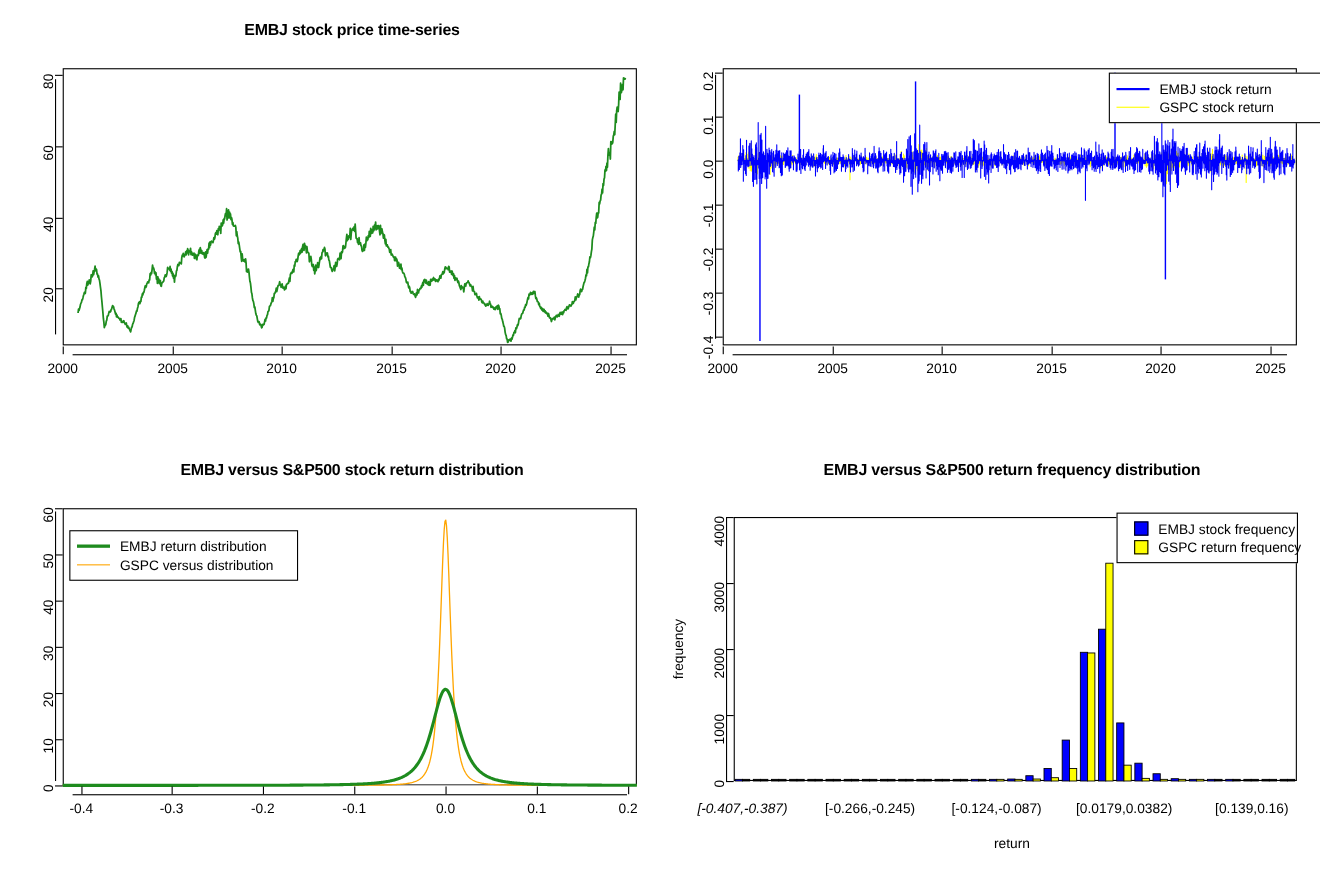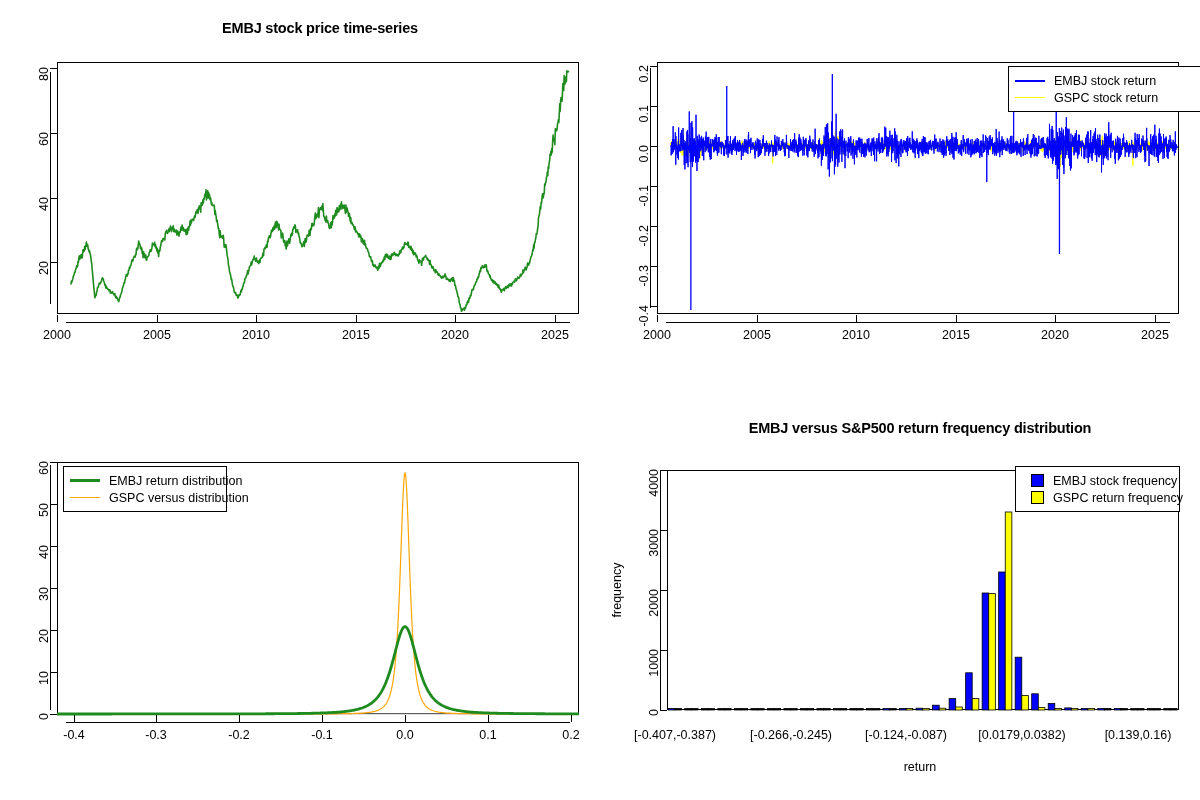--- a/index.html
+++ b/index.html
@@ -114,20 +114,21 @@
       <div class="axisline" style="left: 50px; top: 306px; width: 7px; height: 1px;"></div>
       <div class="axisline" style="left: 57px; top: 315px; width: 1px; height: 7px;"></div>
       <div class="axisline" style="left: 157px; top: 315px; width: 1px; height: 7px;"></div>
       <div class="axisline" style="left: 256px; top: 315px; width: 1px; height: 7px;"></div>
       <div class="axisline" style="left: 356px; top: 315px; width: 1px; height: 7px;"></div>
       <div class="axisline" style="left: 455px; top: 315px; width: 1px; height: 7px;"></div>
       <div class="axisline" style="left: 555px; top: 315px; width: 1px; height: 7px;"></div>
     </div>
 
   <div class="panel">
+    <div class="ptitle">EMBJ versus S&amp;P500 stock return distribution</div>
 
     <div class="plotbox" style="left:57px;top:62px;width:522px;height:252px;"></div>
     <svg class="svgwrap" id="svg-density" width="600" height="400">
         <line x1="57" y1="314" x2="579" y2="314" stroke="#BDBDBD" stroke-width="1"></line>
         <polyline points="57.00,314.00 57.69,314.00 58.37,314.00 59.06,314.00 59.75,314.00 60.43,314.00 61.12,314.00 61.81,314.00 62.49,314.00 63.18,314.00 63.87,314.00 64.56,314.00 65.24,314.00 65.93,314.00 66.62,314.00 67.30,314.00 67.99,314.00 68.68,314.00 69.36,314.00 70.05,314.00 70.74,314.00 71.42,314.00 72.11,314.00 72.80,314.00 73.48,314.00 74.17,314.00 74.86,314.00 75.54,314.00 76.23,314.00 76.92,314.00 77.61,314.00 78.29,314.00 78.98,314.00 79.67,314.00 80.35,314.00 81.04,314.00 81.73,314.00 82.41,314.00 83.10,314.00 83.79,314.00 84.47,314.00 85.16,314.00 85.85,314.00 86.53,314.00 87.22,314.00 87.91,314.00 88.59,314.00 89.28,314.00 89.97,314.00 90.66,314.00 91.34,314.00 92.03,314.00 92.72,314.00 93.40,314.00 94.09,314.00 94.78,314.00 95.46,314.00 96.15,314.00 96.84,314.00 97.52,314.00 98.21,314.00 98.90,314.00 99.58,314.00 100.27,314.00 100.96,314.00 101.64,314.00 102.33,314.00 103.02,314.00 103.71,314.00 104.39,314.00 105.08,314.00 105.77,314.00 106.45,314.00 107.14,314.00 107.83,314.00 108.51,314.00 109.20,314.00 109.89,314.00 110.57,314.00 111.26,314.00 111.95,314.00 112.63,314.00 113.32,314.00 114.01,314.00 114.69,314.00 115.38,314.00 116.07,314.00 116.76,314.00 117.44,314.00 118.13,314.00 118.82,314.00 119.50,314.00 120.19,314.00 120.88,314.00 121.56,314.00 122.25,314.00 122.94,314.00 123.62,314.00 124.31,314.00 125.00,314.00 125.68,314.00 126.37,314.00 127.06,314.00 127.74,314.00 128.43,314.00 129.12,314.00 129.81,314.00 130.49,314.00 131.18,314.00 131.87,314.00 132.55,314.00 133.24,314.00 133.93,314.00 134.61,314.00 135.30,314.00 135.99,314.00 136.67,314.00 137.36,314.00 138.05,314.00 138.73,314.00 139.42,314.00 140.11,314.00 140.79,314.00 141.48,314.00 142.17,314.00 142.86,314.00 143.54,314.00 144.23,314.00 144.92,314.00 145.60,314.00 146.29,314.00 146.98,314.00 147.66,314.00 148.35,314.00 149.04,314.00 149.72,314.00 150.41,314.00 151.10,314.00 151.78,314.00 152.47,314.00 153.16,314.00 153.84,314.00 154.53,314.00 155.22,314.00 155.91,314.00 156.59,314.00 157.28,314.00 157.97,314.00 158.65,314.00 159.34,314.00 160.03,314.00 160.71,314.00 161.40,314.00 162.09,314.00 162.77,314.00 163.46,314.00 164.15,314.00 164.83,314.00 165.52,314.00 166.21,314.00 166.89,314.00 167.58,314.00 168.27,314.00 168.96,314.00 169.64,314.00 170.33,314.00 171.02,314.00 171.70,314.00 172.39,314.00 173.08,314.00 173.76,314.00 174.45,314.00 175.14,314.00 175.82,314.00 176.51,314.00 177.20,314.00 177.88,314.00 178.57,314.00 179.26,314.00 179.94,314.00 180.63,314.00 181.32,314.00 182.01,314.00 182.69,314.00 183.38,314.00 184.07,313.99 184.75,313.99 185.44,313.99 186.13,313.99 186.81,313.99 187.50,313.99 188.19,313.99 188.87,313.99 189.56,313.99 190.25,313.99 190.93,313.99 191.62,313.99 192.31,313.99 192.99,313.99 193.68,313.99 194.37,313.99 195.06,313.99 195.74,313.99 196.43,313.99 197.12,313.99 197.80,313.99 198.49,313.99 199.18,313.99 199.86,313.99 200.55,313.99 201.24,313.99 201.92,313.99 202.61,313.99 203.30,313.99 203.98,313.99 204.67,313.99 205.36,313.99 206.04,313.99 206.73,313.99 207.42,313.99 208.11,313.99 208.79,313.99 209.48,313.99 210.17,313.99 210.85,313.99 211.54,313.99 212.23,313.99 212.91,313.99 213.60,313.99 214.29,313.99 214.97,313.99 215.66,313.99 216.35,313.99 217.03,313.99 217.72,313.99 218.41,313.99 219.09,313.99 219.78,313.99 220.47,313.99 221.16,313.99 221.84,313.99 222.53,313.99 223.22,313.99 223.90,313.99 224.59,313.99 225.28,313.99 225.96,313.99 226.65,313.99 227.34,313.99 228.02,313.99 228.71,313.99 229.40,313.99 230.08,313.99 230.77,313.99 231.46,313.99 232.14,313.99 232.83,313.99 233.52,313.99 234.21,313.99 234.89,313.99 235.58,313.99 236.27,313.99 236.95,313.99 237.64,313.99 238.33,313.99 239.01,313.99 239.70,313.99 240.39,313.99 241.07,313.99 241.76,313.99 242.45,313.99 243.13,313.99 243.82,313.99 244.51,313.99 245.19,313.99 245.88,313.99 246.57,313.99 247.26,313.99 247.94,313.99 248.63,313.98 249.32,313.98 250.00,313.98 250.69,313.98 251.38,313.98 252.06,313.98 252.75,313.98 253.44,313.98 254.12,313.98 254.81,313.98 255.50,313.98 256.18,313.98 256.87,313.98 257.56,313.98 258.24,313.98 258.93,313.98 259.62,313.98 260.31,313.98 260.99,313.98 261.68,313.98 262.37,313.98 263.05,313.98 263.74,313.98 264.43,313.98 265.11,313.98 265.80,313.98 266.49,313.98 267.17,313.98 267.86,313.98 268.55,313.98 269.23,313.98 269.92,313.98 270.61,313.98 271.29,313.97 271.98,313.97 272.67,313.97 273.36,313.97 274.04,313.97 274.73,313.97 275.42,313.97 276.10,313.97 276.79,313.97 277.48,313.97 278.16,313.97 278.85,313.97 279.54,313.97 280.22,313.97 280.91,313.97 281.60,313.97 282.28,313.97 282.97,313.97 283.66,313.97 284.34,313.97 285.03,313.96 285.72,313.96 286.41,313.96 287.09,313.96 287.78,313.96 288.47,313.96 289.15,313.96 289.84,313.96 290.53,313.96 291.21,313.96 291.90,313.96 292.59,313.96 293.27,313.96 293.96,313.95 294.65,313.95 295.33,313.95 296.02,313.95 296.71,313.95 297.39,313.95 298.08,313.95 298.77,313.95 299.46,313.95 300.14,313.95 300.83,313.94 301.52,313.94 302.20,313.94 302.89,313.94 303.58,313.94 304.26,313.94 304.95,313.94 305.64,313.94 306.32,313.93 307.01,313.93 307.70,313.93 308.38,313.93 309.07,313.93 309.76,313.93 310.44,313.92 311.13,313.92 311.82,313.92 312.51,313.92 313.19,313.92 313.88,313.91 314.57,313.91 315.25,313.91 315.94,313.91 316.63,313.91 317.31,313.90 318.00,313.90 318.69,313.90 319.37,313.90 320.06,313.89 320.75,313.89 321.43,313.89 322.12,313.89 322.81,313.88 323.49,313.88 324.18,313.88 324.87,313.87 325.56,313.87 326.24,313.86 326.93,313.86 327.62,313.86 328.30,313.85 328.99,313.85 329.68,313.84 330.36,313.84 331.05,313.84 331.74,313.83 332.42,313.83 333.11,313.82 333.80,313.81 334.48,313.81 335.17,313.80 335.86,313.80 336.54,313.79 337.23,313.78 337.92,313.78 338.61,313.77 339.29,313.76 339.98,313.75 340.67,313.74 341.35,313.74 342.04,313.73 342.73,313.72 343.41,313.71 344.10,313.70 344.79,313.68 345.47,313.67 346.16,313.66 346.85,313.65 347.53,313.63 348.22,313.62 348.91,313.61 349.59,313.59 350.28,313.57 350.97,313.56 351.66,313.54 352.34,313.52 353.03,313.50 353.72,313.48 354.40,313.46 355.09,313.43 355.78,313.41 356.46,313.38 357.15,313.35 357.84,313.32 358.52,313.29 359.21,313.26 359.90,313.22 360.58,313.18 361.27,313.14 361.96,313.10 362.64,313.05 363.33,313.00 364.02,312.95 364.71,312.89 365.39,312.83 366.08,312.77 366.77,312.70 367.45,312.62 368.14,312.54 368.83,312.46 369.51,312.36 370.20,312.26 370.89,312.16 371.57,312.04 372.26,311.91 372.95,311.77 373.63,311.62 374.32,311.46 375.01,311.28 375.69,311.08 376.38,310.86 377.07,310.63 377.76,310.37 378.44,310.09 379.13,309.77 379.82,309.42 380.50,309.04 381.19,308.61 381.88,308.13 382.56,307.60 383.25,307.00 383.94,306.34 384.62,305.59 385.31,304.74 386.00,303.78 386.68,302.70 387.37,301.46 388.06,300.06 388.74,298.44 389.43,296.59 390.12,294.46 390.81,292.00 391.49,289.15 392.18,285.84 392.87,281.99 393.55,277.49 394.24,272.23 394.93,266.08 395.61,258.88 396.30,250.46 396.99,240.65 397.67,229.28 398.36,216.19 399.05,201.32 399.73,184.69 400.42,166.54 401.11,147.34 401.79,127.92 402.48,109.41 403.17,93.26 403.86,80.97 404.54,73.89 405.23,72.85 405.92,77.98 406.60,88.66 407.29,103.69 407.98,121.58 408.66,140.85 409.35,160.22 410.04,178.79 410.72,195.96 411.41,211.43 412.10,225.11 412.78,237.04 413.47,247.35 414.16,256.22 414.84,263.80 415.53,270.29 416.22,275.83 416.91,280.57 417.59,284.62 418.28,288.11 418.97,291.10 419.65,293.68 420.34,295.92 421.03,297.86 421.71,299.54 422.40,301.02 423.09,302.30 423.77,303.44 424.46,304.43 425.15,305.32 425.83,306.10 426.52,306.79 427.21,307.41 427.89,307.96 428.58,308.46 429.27,308.90 429.96,309.30 430.64,309.66 431.33,309.98 432.02,310.28 432.70,310.55 433.39,310.79 434.08,311.01 434.76,311.21 435.45,311.40 436.14,311.57 436.82,311.72 437.51,311.86 438.20,312.00 438.88,312.12 439.57,312.23 440.26,312.33 440.94,312.43 441.63,312.52 442.32,312.60 443.01,312.67 443.69,312.75 444.38,312.81 445.07,312.87 445.75,312.93 446.44,312.99 447.13,313.04 447.81,313.08 448.50,313.13 449.19,313.17 449.87,313.21 450.56,313.24 451.25,313.28 451.93,313.31 452.62,313.34 453.31,313.37 453.99,313.40 454.68,313.42 455.37,313.45 456.06,313.47 456.74,313.49 457.43,313.51 458.12,313.53 458.80,313.55 459.49,313.57 460.18,313.58 460.86,313.60 461.55,313.62 462.24,313.63 462.92,313.64 463.61,313.66 464.30,313.67 464.98,313.68 465.67,313.69 466.36,313.70 467.04,313.71 467.73,313.72 468.42,313.73 469.11,313.74 469.79,313.75 470.48,313.76 471.17,313.77 471.85,313.77 472.54,313.78 473.23,313.79 473.91,313.79 474.60,313.80 475.29,313.81 475.97,313.81 476.66,313.82 477.35,313.82 478.03,313.83 478.72,313.83 479.41,313.84 480.09,313.84 480.78,313.85 481.47,313.85 482.16,313.86 482.84,313.86 483.53,313.86 484.22,313.87 484.90,313.87 485.59,313.87 486.28,313.88 486.96,313.88 487.65,313.88 488.34,313.89 489.02,313.89 489.71,313.89 490.40,313.90 491.08,313.90 491.77,313.90 492.46,313.90 493.14,313.91 493.83,313.91 494.52,313.91 495.21,313.91 495.89,313.91 496.58,313.92 497.27,313.92 497.95,313.92 498.64,313.92 499.33,313.92 500.01,313.93 500.70,313.93 501.39,313.93 502.07,313.93 502.76,313.93 503.45,313.93 504.13,313.93 504.82,313.94 505.51,313.94 506.19,313.94 506.88,313.94 507.57,313.94 508.26,313.94 508.94,313.94 509.63,313.95 510.32,313.95 511.00,313.95 511.69,313.95 512.38,313.95 513.06,313.95 513.75,313.95 514.44,313.95 515.12,313.95 515.81,313.95 516.50,313.96 517.18,313.96 517.87,313.96 518.56,313.96 519.24,313.96 519.93,313.96 520.62,313.96 521.31,313.96 521.99,313.96 522.68,313.96 523.37,313.96 524.05,313.96 524.74,313.96 525.43,313.97 526.11,313.97 526.80,313.97 527.49,313.97 528.17,313.97 528.86,313.97 529.55,313.97 530.23,313.97 530.92,313.97 531.61,313.97 532.29,313.97 532.98,313.97 533.67,313.97 534.36,313.97 535.04,313.97 535.73,313.97 536.42,313.97 537.10,313.97 537.79,313.97 538.48,313.97 539.16,313.98 539.85,313.98 540.54,313.98 541.22,313.98 541.91,313.98 542.60,313.98 543.28,313.98 543.97,313.98 544.66,313.98 545.34,313.98 546.03,313.98 546.72,313.98 547.41,313.98 548.09,313.98 548.78,313.98 549.47,313.98 550.15,313.98 550.84,313.98 551.53,313.98 552.21,313.98 552.90,313.98 553.59,313.98 554.27,313.98 554.96,313.98 555.65,313.98 556.33,313.98 557.02,313.98 557.71,313.98 558.39,313.98 559.08,313.98 559.77,313.98 560.46,313.98 561.14,313.98 561.83,313.98 562.52,313.99 563.20,313.99 563.89,313.99 564.58,313.99 565.26,313.99 565.95,313.99 566.64,313.99 567.32,313.99 568.01,313.99 568.70,313.99 569.38,313.99 570.07,313.99 570.76,313.99 571.44,313.99 572.13,313.99 572.82,313.99 573.51,313.99 574.19,313.99 574.88,313.99 575.57,313.99 576.25,313.99 576.94,313.99 577.63,313.99 578.31,313.99 579.00,313.99" fill="none" stroke="#FFA500" stroke-width="1.2" stroke-linejoin="round"></polyline>
         <polyline points="57.00,313.99 57.69,313.98 58.37,313.98 59.06,313.98 59.75,313.98 60.43,313.98 61.12,313.98 61.81,313.98 62.49,313.98 63.18,313.98 63.87,313.98 64.56,313.98 65.24,313.98 65.93,313.98 66.62,313.98 67.30,313.98 67.99,313.98 68.68,313.98 69.36,313.98 70.05,313.98 70.74,313.98 71.42,313.98 72.11,313.98 72.80,313.98 73.48,313.98 74.17,313.98 74.86,313.98 75.54,313.98 76.23,313.98 76.92,313.98 77.61,313.98 78.29,313.98 78.98,313.98 79.67,313.98 80.35,313.98 81.04,313.98 81.73,313.98 82.41,313.98 83.10,313.98 83.79,313.98 84.47,313.98 85.16,313.98 85.85,313.98 86.53,313.98 87.22,313.98 87.91,313.98 88.59,313.98 89.28,313.98 89.97,313.98 90.66,313.98 91.34,313.98 92.03,313.98 92.72,313.98 93.40,313.98 94.09,313.98 94.78,313.98 95.46,313.98 96.15,313.98 96.84,313.98 97.52,313.98 98.21,313.98 98.90,313.98 99.58,313.98 100.27,313.98 100.96,313.98 101.64,313.98 102.33,313.98 103.02,313.98 103.71,313.98 104.39,313.98 105.08,313.98 105.77,313.98 106.45,313.98 107.14,313.98 107.83,313.98 108.51,313.98 109.20,313.98 109.89,313.98 110.57,313.98 111.26,313.98 111.95,313.98 112.63,313.97 113.32,313.97 114.01,313.97 114.69,313.97 115.38,313.97 116.07,313.97 116.76,313.97 117.44,313.97 118.13,313.97 118.82,313.97 119.50,313.97 120.19,313.97 120.88,313.97 121.56,313.97 122.25,313.97 122.94,313.97 123.62,313.97 124.31,313.97 125.00,313.97 125.68,313.97 126.37,313.97 127.06,313.97 127.74,313.97 128.43,313.97 129.12,313.97 129.81,313.97 130.49,313.97 131.18,313.97 131.87,313.97 132.55,313.97 133.24,313.97 133.93,313.97 134.61,313.97 135.30,313.97 135.99,313.97 136.67,313.97 137.36,313.97 138.05,313.97 138.73,313.97 139.42,313.97 140.11,313.97 140.79,313.97 141.48,313.97 142.17,313.97 142.86,313.97 143.54,313.96 144.23,313.96 144.92,313.96 145.60,313.96 146.29,313.96 146.98,313.96 147.66,313.96 148.35,313.96 149.04,313.96 149.72,313.96 150.41,313.96 151.10,313.96 151.78,313.96 152.47,313.96 153.16,313.96 153.84,313.96 154.53,313.96 155.22,313.96 155.91,313.96 156.59,313.96 157.28,313.96 157.97,313.96 158.65,313.96 159.34,313.96 160.03,313.96 160.71,313.96 161.40,313.96 162.09,313.96 162.77,313.96 163.46,313.96 164.15,313.96 164.83,313.95 165.52,313.95 166.21,313.95 166.89,313.95 167.58,313.95 168.27,313.95 168.96,313.95 169.64,313.95 170.33,313.95 171.02,313.95 171.70,313.95 172.39,313.95 173.08,313.95 173.76,313.95 174.45,313.95 175.14,313.95 175.82,313.95 176.51,313.95 177.20,313.95 177.88,313.95 178.57,313.95 179.26,313.95 179.94,313.95 180.63,313.94 181.32,313.94 182.01,313.94 182.69,313.94 183.38,313.94 184.07,313.94 184.75,313.94 185.44,313.94 186.13,313.94 186.81,313.94 187.50,313.94 188.19,313.94 188.87,313.94 189.56,313.94 190.25,313.94 190.93,313.94 191.62,313.94 192.31,313.94 192.99,313.93 193.68,313.93 194.37,313.93 195.06,313.93 195.74,313.93 196.43,313.93 197.12,313.93 197.80,313.93 198.49,313.93 199.18,313.93 199.86,313.93 200.55,313.93 201.24,313.93 201.92,313.93 202.61,313.92 203.30,313.92 203.98,313.92 204.67,313.92 205.36,313.92 206.04,313.92 206.73,313.92 207.42,313.92 208.11,313.92 208.79,313.92 209.48,313.92 210.17,313.92 210.85,313.91 211.54,313.91 212.23,313.91 212.91,313.91 213.60,313.91 214.29,313.91 214.97,313.91 215.66,313.91 216.35,313.91 217.03,313.91 217.72,313.91 218.41,313.90 219.09,313.90 219.78,313.90 220.47,313.90 221.16,313.90 221.84,313.90 222.53,313.90 223.22,313.90 223.90,313.90 224.59,313.89 225.28,313.89 225.96,313.89 226.65,313.89 227.34,313.89 228.02,313.89 228.71,313.89 229.40,313.89 230.08,313.88 230.77,313.88 231.46,313.88 232.14,313.88 232.83,313.88 233.52,313.88 234.21,313.88 234.89,313.87 235.58,313.87 236.27,313.87 236.95,313.87 237.64,313.87 238.33,313.87 239.01,313.86 239.70,313.86 240.39,313.86 241.07,313.86 241.76,313.86 242.45,313.86 243.13,313.85 243.82,313.85 244.51,313.85 245.19,313.85 245.88,313.85 246.57,313.84 247.26,313.84 247.94,313.84 248.63,313.84 249.32,313.84 250.00,313.83 250.69,313.83 251.38,313.83 252.06,313.83 252.75,313.83 253.44,313.82 254.12,313.82 254.81,313.82 255.50,313.82 256.18,313.81 256.87,313.81 257.56,313.81 258.24,313.81 258.93,313.80 259.62,313.80 260.31,313.80 260.99,313.79 261.68,313.79 262.37,313.79 263.05,313.79 263.74,313.78 264.43,313.78 265.11,313.78 265.80,313.77 266.49,313.77 267.17,313.77 267.86,313.76 268.55,313.76 269.23,313.76 269.92,313.75 270.61,313.75 271.29,313.74 271.98,313.74 272.67,313.74 273.36,313.73 274.04,313.73 274.73,313.72 275.42,313.72 276.10,313.71 276.79,313.71 277.48,313.71 278.16,313.70 278.85,313.70 279.54,313.69 280.22,313.69 280.91,313.68 281.60,313.68 282.28,313.67 282.97,313.67 283.66,313.66 284.34,313.65 285.03,313.65 285.72,313.64 286.41,313.64 287.09,313.63 287.78,313.62 288.47,313.62 289.15,313.61 289.84,313.60 290.53,313.60 291.21,313.59 291.90,313.58 292.59,313.57 293.27,313.57 293.96,313.56 294.65,313.55 295.33,313.54 296.02,313.53 296.71,313.53 297.39,313.52 298.08,313.51 298.77,313.50 299.46,313.49 300.14,313.48 300.83,313.47 301.52,313.46 302.20,313.45 302.89,313.44 303.58,313.43 304.26,313.41 304.95,313.40 305.64,313.39 306.32,313.38 307.01,313.37 307.70,313.35 308.38,313.34 309.07,313.33 309.76,313.31 310.44,313.30 311.13,313.28 311.82,313.27 312.51,313.25 313.19,313.24 313.88,313.22 314.57,313.20 315.25,313.18 315.94,313.17 316.63,313.15 317.31,313.13 318.00,313.11 318.69,313.09 319.37,313.07 320.06,313.04 320.75,313.02 321.43,313.00 322.12,312.98 322.81,312.95 323.49,312.93 324.18,312.90 324.87,312.87 325.56,312.84 326.24,312.82 326.93,312.79 327.62,312.76 328.30,312.72 328.99,312.69 329.68,312.66 330.36,312.62 331.05,312.59 331.74,312.55 332.42,312.51 333.11,312.47 333.80,312.43 334.48,312.38 335.17,312.34 335.86,312.29 336.54,312.25 337.23,312.20 337.92,312.14 338.61,312.09 339.29,312.04 339.98,311.98 340.67,311.92 341.35,311.85 342.04,311.79 342.73,311.72 343.41,311.65 344.10,311.58 344.79,311.50 345.47,311.42 346.16,311.34 346.85,311.26 347.53,311.17 348.22,311.07 348.91,310.98 349.59,310.88 350.28,310.77 350.97,310.66 351.66,310.54 352.34,310.42 353.03,310.30 353.72,310.16 354.40,310.03 355.09,309.88 355.78,309.73 356.46,309.57 357.15,309.41 357.84,309.23 358.52,309.05 359.21,308.86 359.90,308.66 360.58,308.45 361.27,308.22 361.96,307.99 362.64,307.74 363.33,307.49 364.02,307.21 364.71,306.93 365.39,306.63 366.08,306.31 366.77,305.97 367.45,305.62 368.14,305.24 368.83,304.85 369.51,304.43 370.20,303.99 370.89,303.53 371.57,303.03 372.26,302.51 372.95,301.96 373.63,301.38 374.32,300.76 375.01,300.10 375.69,299.41 376.38,298.67 377.07,297.89 377.76,297.07 378.44,296.19 379.13,295.26 379.82,294.27 380.50,293.23 381.19,292.12 381.88,290.94 382.56,289.70 383.25,288.38 383.94,286.99 384.62,285.51 385.31,283.95 386.00,282.31 386.68,280.58 387.37,278.75 388.06,276.83 388.74,274.82 389.43,272.72 390.12,270.53 390.81,268.24 391.49,265.88 392.18,263.43 392.87,260.91 393.55,258.34 394.24,255.72 394.93,253.07 395.61,250.40 396.30,247.75 396.99,245.13 397.67,242.57 398.36,240.09 399.05,237.74 399.73,235.53 400.42,233.51 401.11,231.69 401.79,230.12 402.48,228.82 403.17,227.80 403.86,227.10 404.54,226.71 405.23,226.66 405.92,226.93 406.60,227.53 407.29,228.45 407.98,229.66 408.66,231.14 409.35,232.88 410.04,234.83 410.72,236.98 411.41,239.29 412.10,241.73 412.78,244.27 413.47,246.87 414.16,249.52 414.84,252.18 415.53,254.84 416.22,257.47 416.91,260.06 417.59,262.60 418.28,265.07 418.97,267.46 419.65,269.78 420.34,272.00 421.03,274.13 421.71,276.17 422.40,278.12 423.09,279.98 423.77,281.74 424.46,283.41 425.15,285.00 425.83,286.50 426.52,287.92 427.21,289.27 427.89,290.54 428.58,291.73 429.27,292.86 429.96,293.93 430.64,294.94 431.33,295.89 432.02,296.78 432.70,297.62 433.39,298.42 434.08,299.17 434.76,299.88 435.45,300.55 436.14,301.18 436.82,301.77 437.51,302.33 438.20,302.86 438.88,303.37 439.57,303.84 440.26,304.29 440.94,304.71 441.63,305.12 442.32,305.50 443.01,305.86 443.69,306.20 444.38,306.52 445.07,306.83 445.75,307.12 446.44,307.40 447.13,307.66 447.81,307.91 448.50,308.15 449.19,308.37 449.87,308.59 450.56,308.79 451.25,308.99 451.93,309.17 452.62,309.35 453.31,309.52 453.99,309.68 454.68,309.83 455.37,309.98 456.06,310.12 456.74,310.25 457.43,310.38 458.12,310.50 458.80,310.62 459.49,310.73 460.18,310.84 460.86,310.94 461.55,311.04 462.24,311.14 462.92,311.23 463.61,311.31 464.30,311.40 464.98,311.48 465.67,311.55 466.36,311.63 467.04,311.70 467.73,311.77 468.42,311.83 469.11,311.90 469.79,311.96 470.48,312.02 471.17,312.07 471.85,312.13 472.54,312.18 473.23,312.23 473.91,312.28 474.60,312.32 475.29,312.37 475.97,312.41 476.66,312.46 477.35,312.50 478.03,312.54 478.72,312.57 479.41,312.61 480.09,312.65 480.78,312.68 481.47,312.71 482.16,312.75 482.84,312.78 483.53,312.81 484.22,312.84 484.90,312.86 485.59,312.89 486.28,312.92 486.96,312.94 487.65,312.97 488.34,312.99 489.02,313.01 489.71,313.04 490.40,313.06 491.08,313.08 491.77,313.10 492.46,313.12 493.14,313.14 493.83,313.16 494.52,313.18 495.21,313.20 495.89,313.21 496.58,313.23 497.27,313.25 497.95,313.26 498.64,313.28 499.33,313.29 500.01,313.31 500.70,313.32 501.39,313.34 502.07,313.35 502.76,313.36 503.45,313.37 504.13,313.39 504.82,313.40 505.51,313.41 506.19,313.42 506.88,313.43 507.57,313.44 508.26,313.46 508.94,313.47 509.63,313.48 510.32,313.49 511.00,313.50 511.69,313.50 512.38,313.51 513.06,313.52 513.75,313.53 514.44,313.54 515.12,313.55 515.81,313.56 516.50,313.56 517.18,313.57 517.87,313.58 518.56,313.59 519.24,313.59 519.93,313.60 520.62,313.61 521.31,313.61 521.99,313.62 522.68,313.63 523.37,313.63 524.05,313.64 524.74,313.65 525.43,313.65 526.11,313.66 526.80,313.66 527.49,313.67 528.17,313.67 528.86,313.68 529.55,313.68 530.23,313.69 530.92,313.69 531.61,313.70 532.29,313.70 532.98,313.71 533.67,313.71 534.36,313.72 535.04,313.72 535.73,313.73 536.42,313.73 537.10,313.73 537.79,313.74 538.48,313.74 539.16,313.75 539.85,313.75 540.54,313.75 541.22,313.76 541.91,313.76 542.60,313.76 543.28,313.77 543.97,313.77 544.66,313.77 545.34,313.78 546.03,313.78 546.72,313.78 547.41,313.79 548.09,313.79 548.78,313.79 549.47,313.80 550.15,313.80 550.84,313.80 551.53,313.80 552.21,313.81 552.90,313.81 553.59,313.81 554.27,313.81 554.96,313.82 555.65,313.82 556.33,313.82 557.02,313.82 557.71,313.83 558.39,313.83 559.08,313.83 559.77,313.83 560.46,313.84 561.14,313.84 561.83,313.84 562.52,313.84 563.20,313.84 563.89,313.85 564.58,313.85 565.26,313.85 565.95,313.85 566.64,313.85 567.32,313.86 568.01,313.86 568.70,313.86 569.38,313.86 570.07,313.86 570.76,313.86 571.44,313.87 572.13,313.87 572.82,313.87 573.51,313.87 574.19,313.87 574.88,313.87 575.57,313.88 576.25,313.88 576.94,313.88 577.63,313.88 578.31,313.88 579.00,313.88" fill="none" stroke="#1E8B1E" stroke-width="2.8" stroke-linejoin="round"></polyline>
       </svg>
 
     <div class="axisline" style="left:50px;top:65px;width:1px;height:245px;"></div>
     <div id="density-yticks">
@@ -143,21 +144,21 @@
     <div id="density-xticks">
         <div class="tick" style="left: 49px; top: 328px; text-align: center; width: 50px;">-0.4</div>
         <div class="tick" style="left: 131px; top: 328px; text-align: center; width: 50px;">-0.3</div>
         <div class="tick" style="left: 214px; top: 328px; text-align: center; width: 50px;">-0.2</div>
         <div class="tick" style="left: 297px; top: 328px; text-align: center; width: 50px;">-0.1</div>
         <div class="tick" style="left: 380px; top: 328px; text-align: center; width: 50px;">0.0</div>
         <div class="tick" style="left: 463px; top: 328px; text-align: center; width: 50px;">0.1</div>
         <div class="tick" style="left: 546px; top: 328px; text-align: center; width: 50px;">0.2</div>
       </div>
 
-    <div class="legend" style="left:63px;top:66px;width:164px;">
+    <div class="legend" style="left:63px;top:82px;width:208px;">
       <div class="lgrow">
         <span class="lgline" style="border-top-width:3px;border-top-color:#1E8B1E;"></span>
         <span class="lgtxt">EMBJ return distribution</span>
       </div>
       <div class="lgrow">
         <span class="lgline" style="border-top-width:1px;border-top-color:#FFA500;"></span>
         <span class="lgtxt">GSPC versus distribution</span>
       </div>
     </div>
   <div class="axisline" style="left: 50px; top: 314px; width: 7px; height: 1px;"></div>
@@ -247,21 +248,21 @@
 
     <div class="axisline" style="left:60px;top:70px;width:1px;height:240px;"></div>
     <div id="hist-yticks">
         <div class="tick tickrot" style="left: 8px; top: 302px; text-align: right; width: 46px;">0</div>
         <div class="tick tickrot" style="left: 8px; top: 242px; text-align: right; width: 46px;">1000</div>
         <div class="tick tickrot" style="left: 8px; top: 182px; text-align: right; width: 46px;">2000</div>
         <div class="tick tickrot" style="left: 8px; top: 122px; text-align: right; width: 46px;">3000</div>
         <div class="tick tickrot" style="left: 8px; top: 62px; text-align: right; width: 46px;">4000</div>
       </div>
     <div id="hist-xticks">
-        <div class="tick" style="left: 15px; top: 328px; text-align: center; width: 120px;">[-0.407,-0.387)</div>
+        <div class="tick" style="left: 15px; top: 328px; text-align: center; width: 120px; font-style: italic;">[-0.407,-0.387)</div>
         <div class="tick" style="left: 131px; top: 328px; text-align: center; width: 120px;">[-0.266,-0.245)</div>
         <div class="tick" style="left: 246px; top: 328px; text-align: center; width: 120px;">[-0.124,-0.087)</div>
         <div class="tick" style="left: 362px; top: 328px; text-align: center; width: 120px;">[0.0179,0.0382)</div>
         <div class="tick" style="left: 478px; top: 328px; text-align: center; width: 120px;">[0.139,0.16)</div>
       </div>
 
     <div class="axtitle" style="left:0;right:0;top:360px;text-align:center;">return</div>
     <div class="axtitle vert" style="left:-18px;top:183px;width:70px;text-align:center;">frequency</div>
 
     <div class="legend" style="left:415px;top:66px;width:165px;">

